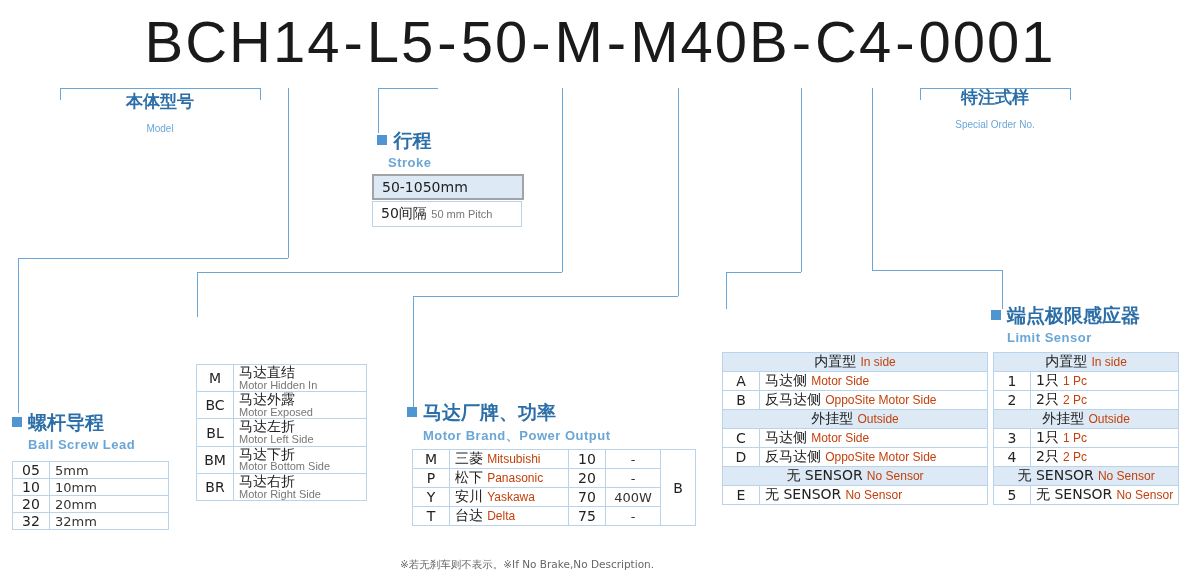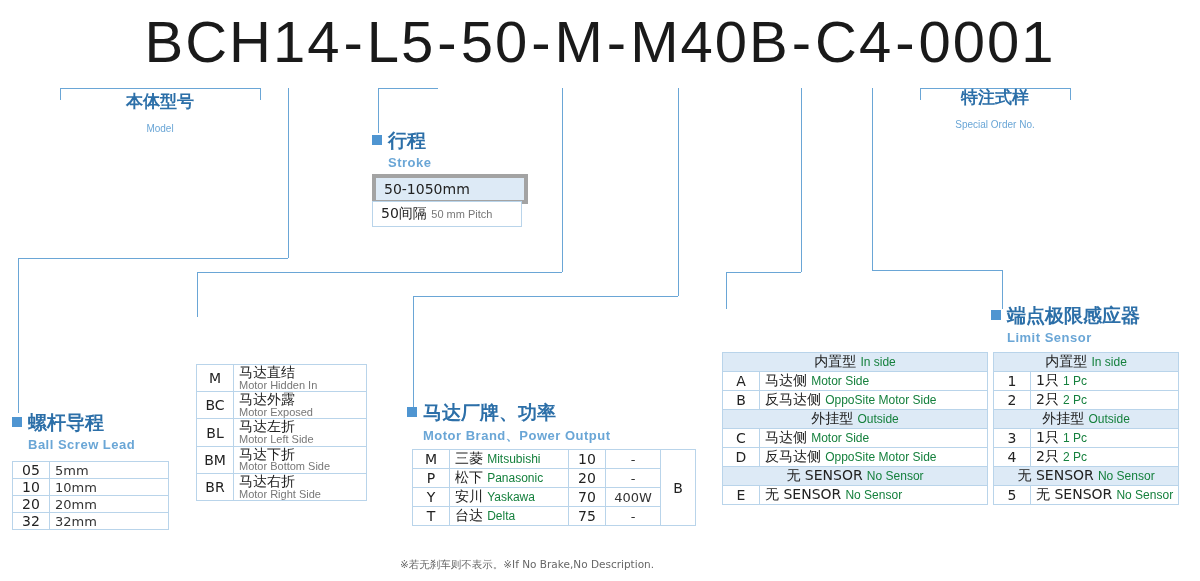--- a/index.html
+++ b/index.html
@@ -56,30 +56,30 @@
   table{border-collapse:collapse;position:absolute;}
   td{
     font-size:13px;color:#333;
     border:1px solid #b9d4ea;
     padding:0 5px;
     font-family:"DejaVu Sans", sans-serif;
     white-space:nowrap;
   }
   .cn13{font-size:14px;color:#222;font-family:"DejaVu Sans", sans-serif;}
   .en11{font-size:11px;color:#777;font-family:"Liberation Sans", sans-serif;}
-  .en12{font-size:12px;color:#15803d;font-family:"Liberation Sans", sans-serif;}
+  .en12{font-size:12px;color:#c2410c;font-family:"Liberation Sans", sans-serif;}
   .key{text-align:center;font-size:14px;color:#222;width:26px;}
   .hdrow td{background:#ddeaf6;text-align:center;font-weight:normal;}
   .note{
     position:absolute;font-size:10.5px;color:#666;white-space:nowrap;
     font-family:"DejaVu Sans", sans-serif;
   }
 
   
-  .sbox{position:absolute;border:4px solid #a3a3a3;background:#ddeaf6;
+  .sbox{position:absolute;border:2px solid #a3a3a3;background:#ddeaf6;
     font-size:14px;color:#222;padding:3px 8px;white-space:nowrap;
     font-family:"DejaVu Sans", sans-serif;}
   .sbox2{position:absolute;border:1px solid #b9d4ea;background:#fff;
     font-size:14px;color:#222;padding:3px 8px;white-space:nowrap;
     font-family:"DejaVu Sans", sans-serif;}
 
   .two{line-height:1.05;}
   .two .en11{display:block;}
 </style>
 </head>
@@ -125,21 +125,21 @@
   <div class="phead" style="left:80px;top:90px;width:160px;">
     <span class="cn">本体型号</span>
     <span class="en">Model</span>
   </div>
 
   <div class="phead" style="left:900px;top:86px;width:190px;">
     <span class="cn">特注式样</span>
     <span class="en">Special Order No.</span>
   </div>
 
-  <div class="head" style="left:372px;top:128px;">
+  <div class="head" style="left:372px;top:128px;text-align:right;">
     <span class="sq"></span><span class="cn">行程</span>
     <span class="en" style="margin-left:16px;">Stroke</span>
   </div>
   <div class="sbox" style="left:372px;top:174px;width:132px;">
     <span>50-1050mm</span>
   </div>
   <div class="sbox2" style="left:372px;top:201px;width:132px;">
     <span>50间隔</span>
     <span class="en11">50 mm Pitch</span>
   </div>

